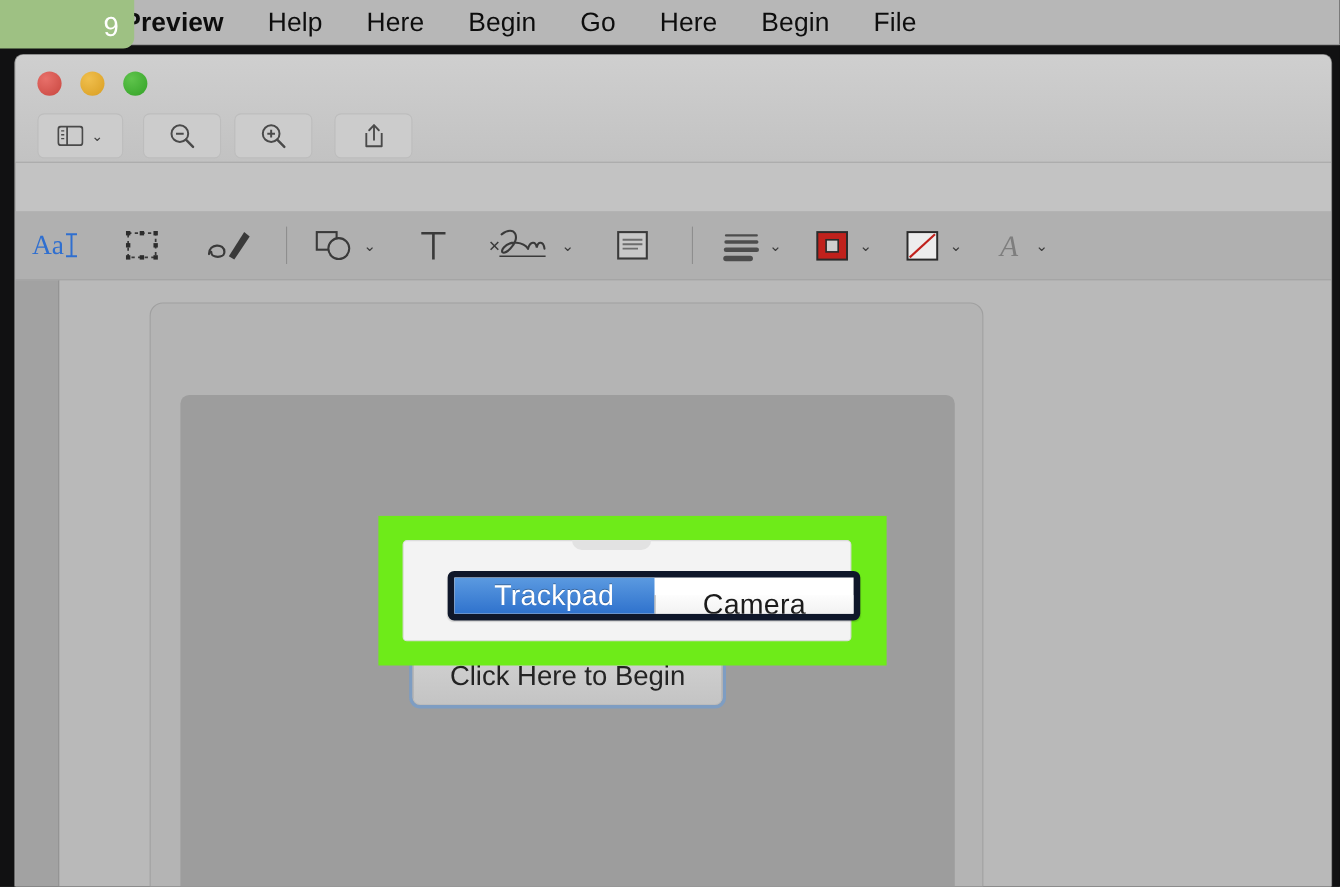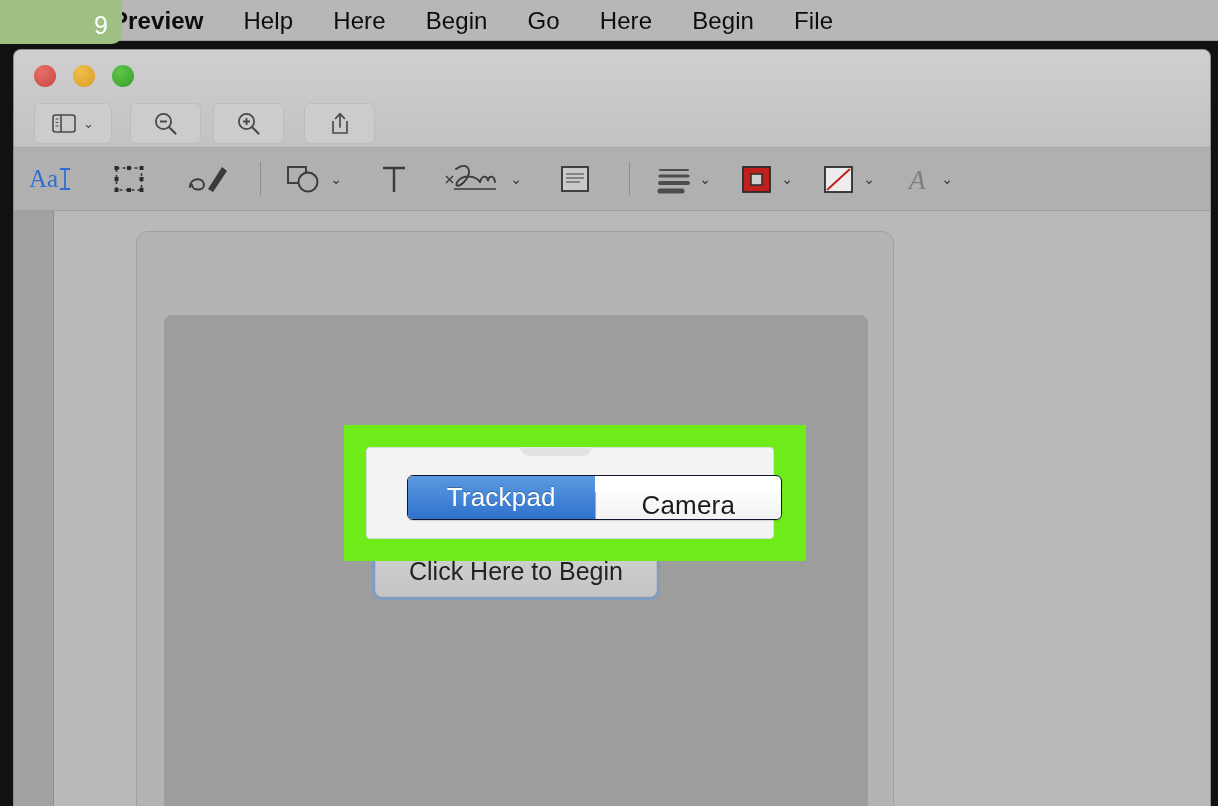--- a/index.html
+++ b/index.html
@@ -72,21 +72,21 @@
   #btn-sidebar { left: 20px;  width: 78px; }
   #btn-zoomout { left: 116px; width: 71px; }
   #btn-zoomin  { left: 199px; width: 71px; }
   #btn-share   { left: 290px; width: 71px; }
 
   
   .markupbar {
     position: relative; height: 63px; width: 100%;
     background: #b0b0b0;
     border-bottom: 1px solid #9e9e9e;
-    display: flex; align-items: center;
+    display: flex; align-items: center; margin-top: 44px;
   }
   .mk {
     height: 63px; display: flex; align-items: center; justify-content: center;
     gap: 8px; position: relative;
   }
   .mk .chev { font-size: 14px; color: #3a3a3a; line-height: 1; }
   .mk-sep { width: 1px; height: 34px; background: #8e8e8e; margin: 0 12px; }
   .mk svg { display: block; }
 
   
@@ -149,21 +149,21 @@
     width: 72px; height: 9px;
     background: #e2e2e2;
     border-radius: 0 0 9px 9px;
   }
   .segmented {
     position: absolute; left: 40px; top: 27px;
     width: 375px; height: 45px;
     display: flex;
     border-radius: 6px;
     overflow: hidden;
-    border: 1px solid #0f172a;
+    border: 6px solid #0f172a;
     box-shadow: 0 1px 1px rgba(0,0,0,.14);
     background: #ffffff;
   }
   .segmented .seg {
     flex: 1 1 50%;
     display: flex; align-items: center; justify-content: center;
     font-size: 26px; letter-spacing: .2px;
     color: #1b1b1b;
     background: linear-gradient(#fdfdfd, #f2f2f2);
   }

